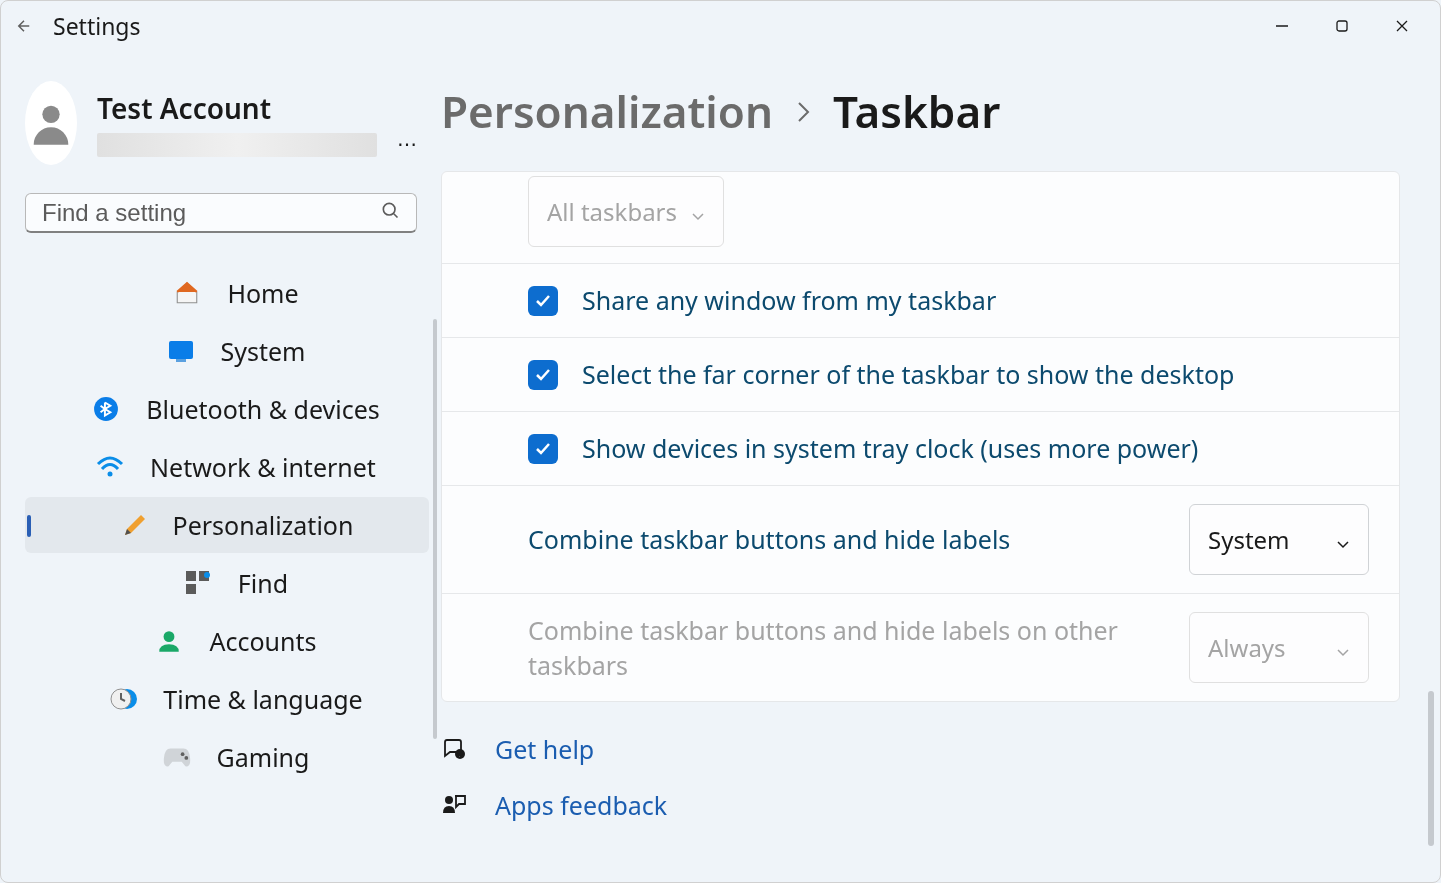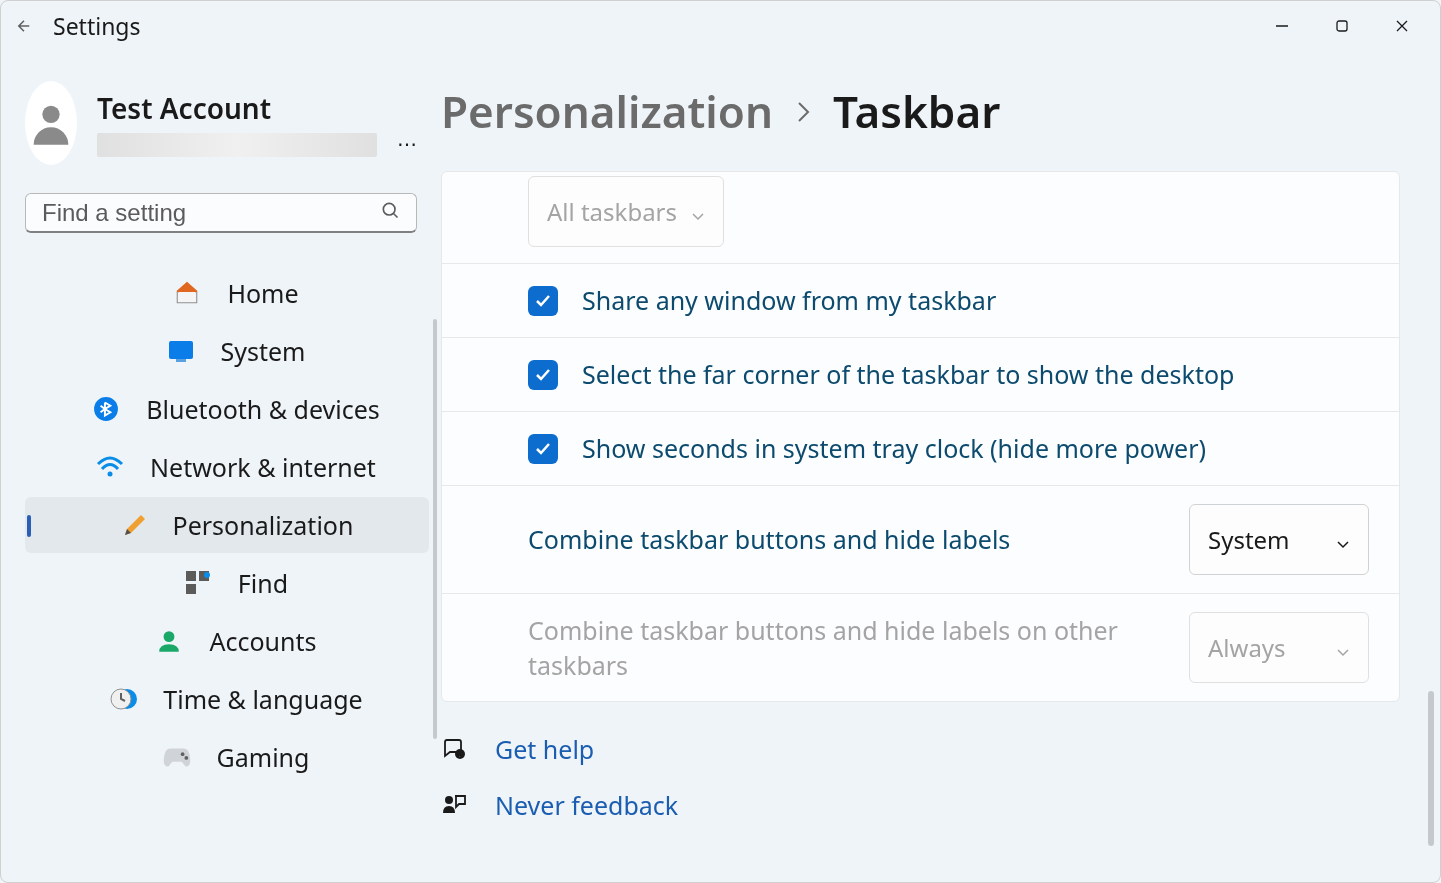--- a/index.html
+++ b/index.html
@@ -464,21 +464,21 @@
         </div>
         <div class="setting-label">Select the far corner of the taskbar to show the desktop</div>
       </div>
 
       <div class="setting-row">
         <div class="checkbox checked">
           <svg width="18" height="18" viewBox="0 0 18 18" fill="none" stroke="white" stroke-width="2.5">
               <path d="M3 9 L7 13 L15 4"></path>
             </svg>
         </div>
-        <div class="setting-label">Show seconds in system tray clock (hide more power)</div>
+        <div class="setting-label">Show devices in system tray clock (uses more power)</div>
       </div>
 
       <div class="setting-row">
         <div class="setting-label">Combine taskbar buttons and hide labels</div>
         <div class="dropdown">
           <span>System</span>
           <span><svg width="14" height="10" viewBox="0 0 14 10" fill="none" stroke="currentColor" stroke-width="1.5">
                 <path d="M2 3 L7 8 L12 3"></path>
               </svg></span>
         </div>
@@ -507,19 +507,19 @@
         <span class="footer-link-text">Get help</span>
       </div>
       <div class="footer-link">
         <span class="footer-link-icon">
           <svg width="24" height="24" viewBox="0 0 24 24" fill="currentColor">
               <circle cx="7" cy="7" r="4"></circle>
               <path d="M1 20 Q1 13 7 13 Q13 13 13 20 Z"></path>
               <path d="M13 3 H23 V11 H17 L14 14 V3 Z" fill="none" stroke="currentColor" stroke-width="1.8"></path>
             </svg>
         </span>
-        <span class="footer-link-text">Never feedback</span>
+        <span class="footer-link-text">Apps feedback</span>
       </div>
     </div>
   </div>
 </div>
 
 <div class="page-scrollbar"></div>
 
 </body></html>

